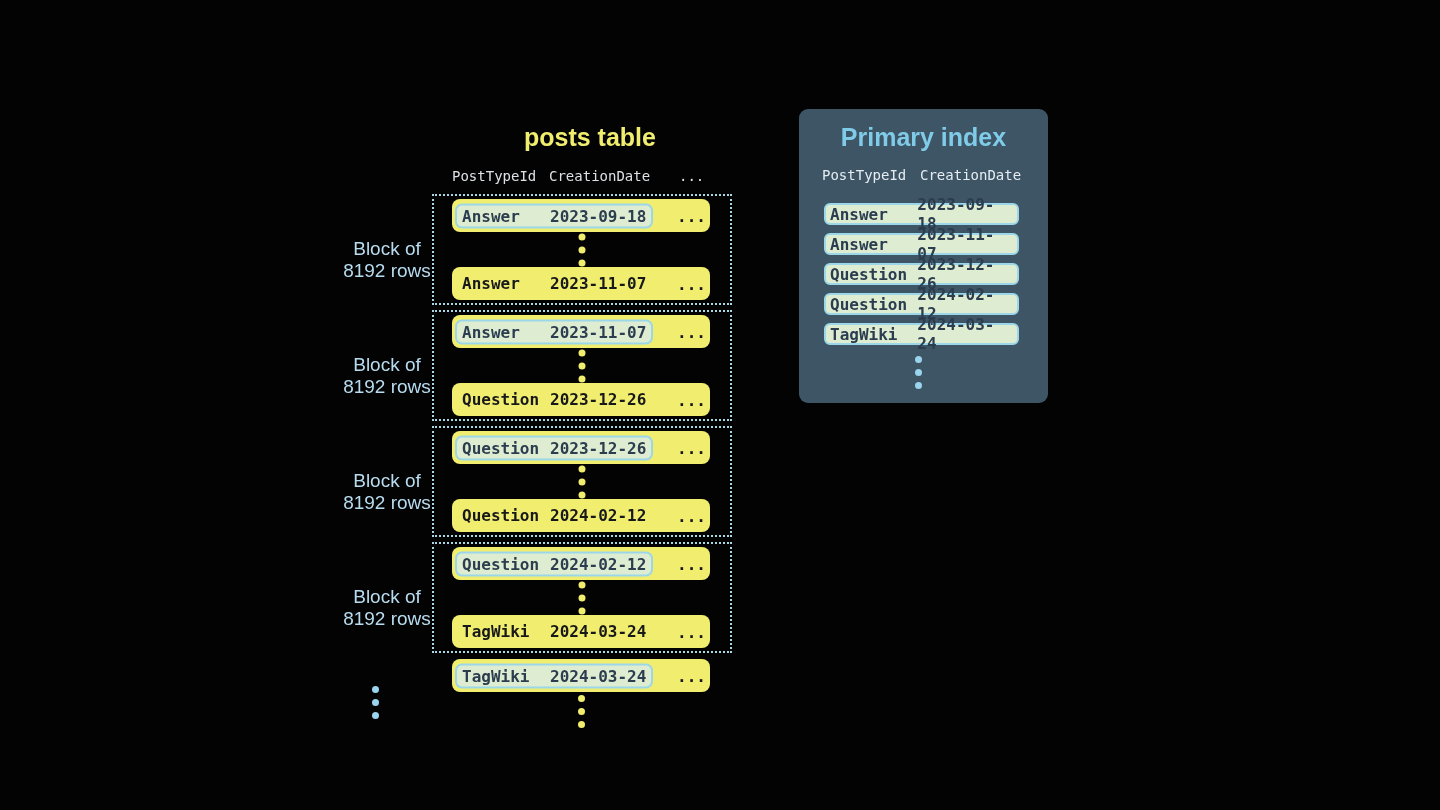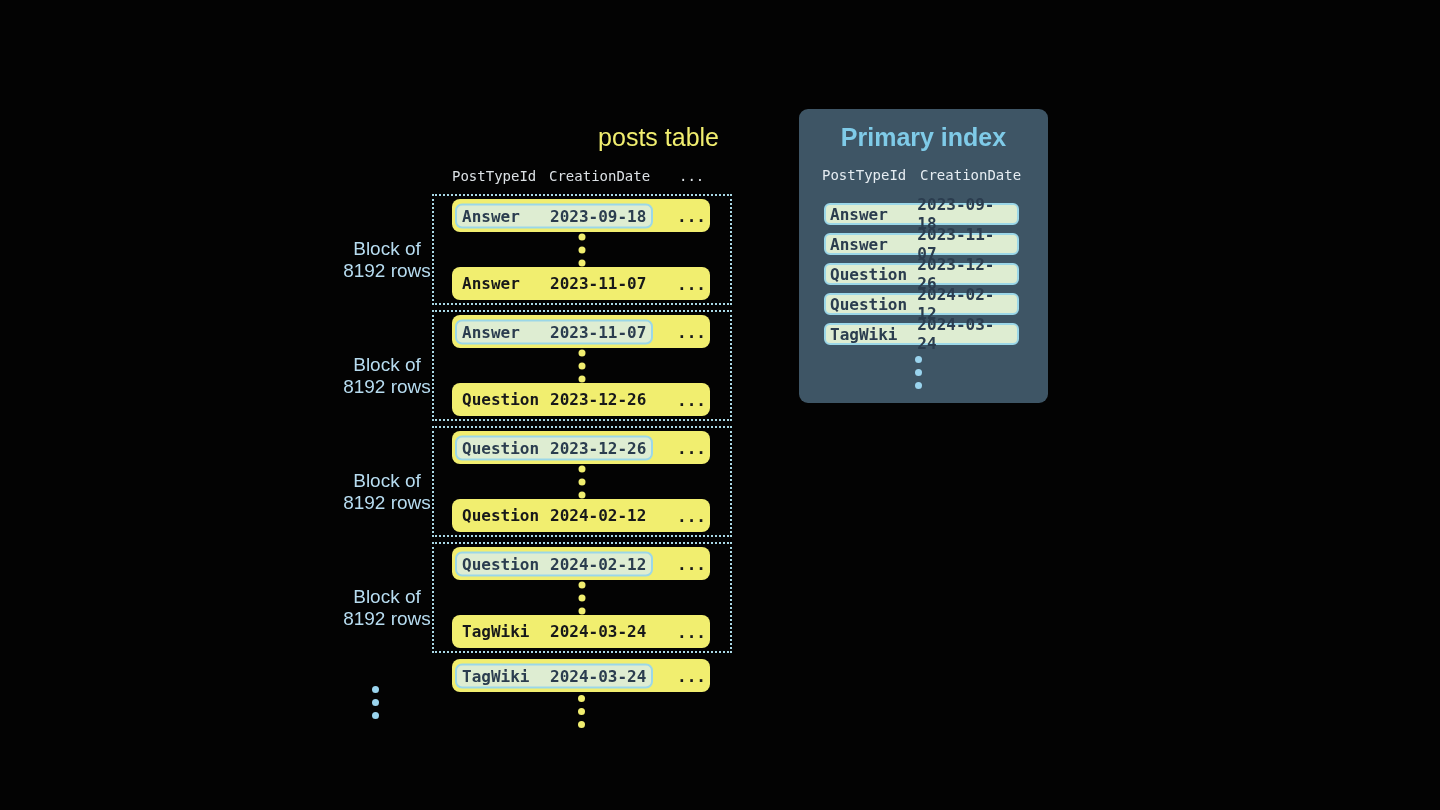--- a/index.html
+++ b/index.html
@@ -9,22 +9,22 @@
     --panel-bg:#3E5565; --panel-title:#7FCBE8; --panel-header-text:#E6EDF2; --blue-dots:#9AD4EE;
   }
   *{margin:0;padding:0;box-sizing:border-box;}
   html,body{background:var(--background);}
   body{width:1440px;height:810px;overflow:hidden;}
   .stage{position:relative;width:1440px;height:810px;background:var(--background);
          font-family:"Liberation Sans",sans-serif;}
   .mono{font-family:"DejaVu Sans Mono","Liberation Mono",monospace;}
 
   
-  .pt-title{position:absolute;left:419px;top:123px;width:300px;text-align:right;
-            font-size:25px;font-weight:400;color:var(--row-yellow);}
+  .pt-title{position:absolute;left:440px;top:123px;width:300px;text-align:center;
+            font-size:25px;font-weight:700;color:var(--row-yellow);}
   .pt-header span{position:absolute;top:168px;font-size:14px;color:var(--table-header-text);
             font-family:"DejaVu Sans Mono","Liberation Mono",monospace;}
   .block{position:absolute;left:432px;width:300px;height:111px;
          border:2px dotted var(--block-border);}
   .row{position:absolute;left:18px;width:258px;height:33px;border-radius:8px;
        background:var(--row-yellow);display:flex;align-items:center;
        font-family:"DejaVu Sans Mono","Liberation Mono",monospace;
        font-size:16px;font-weight:700;color:var(--row-text);}
   .row.rfirst{top:3px;}
   .row.rlast{bottom:3px;padding-left:10px;}

